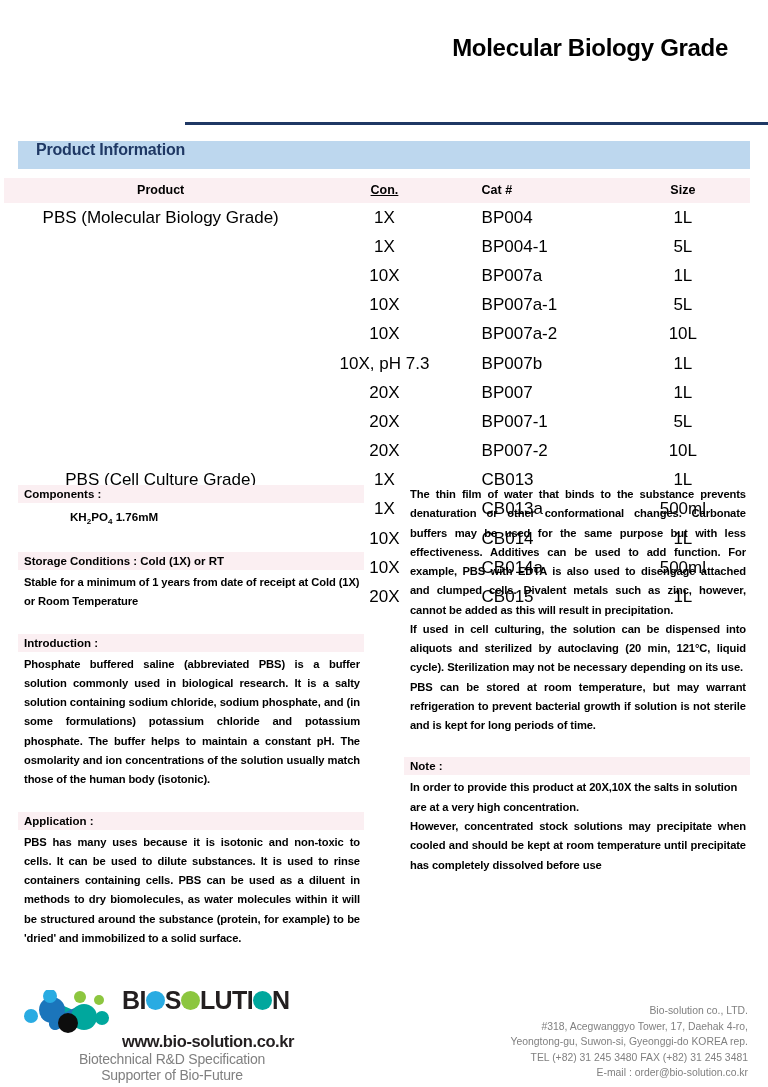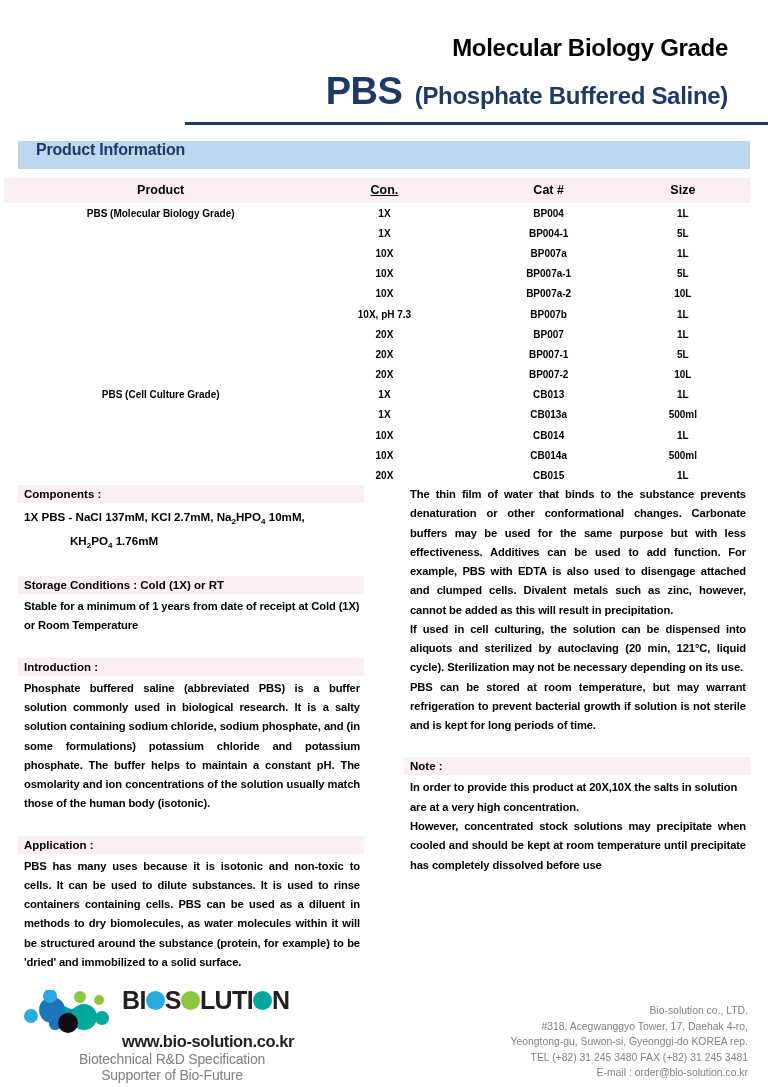--- a/index.html
+++ b/index.html
@@ -62,28 +62,28 @@
 
   
   .tbl { position: absolute; left: 4px; right: 18px; top: 178px; }
   .tbl table { width: 100%; border-collapse: collapse; }
   .tbl thead tr { background: #FBEFF2; }
   .tbl th {
     font-size: 12.5px; font-weight: bold; padding: 5px 0 6px 0;
     text-align: center;
   }
   .tbl td {
-    font-size: 10px; font-weight: bold; padding: 4.6px 0;
+    font-size: 17px; font-weight: normal; padding: 4.6px 0;
     text-align: center;
   }
   .col-prod { width: 42%; }
   .col-con  { width: 18%; text-decoration: underline; }
   .col-cat  { width: 22%; }
   .col-size { width: 18%; }
-  th.col-cat, td.c-cat { text-align: center; padding-left: 30px; }
+  th.col-cat, td.c-cat { text-align: left; padding-left: 30px; }
 
   
   .cols { position: absolute; left: 18px; right: 18px; top: 485px; display: flex; gap: 40px; }
   .col { width: 355px; }
   .sec-head {
     background: #FBEFF2;
     font-size: 11.5px; font-weight: bold;
     padding: 3px 0 3px 6px;
     margin-bottom: 3px;
   }
@@ -126,24 +126,20 @@
     position: absolute; right: 20px; bottom: 6px;
     text-align: right; color: #808080;
     font-size: 10.4px; line-height: 1.5;
   }
 </style>
 </head>
 <body>
 
 <div class="header">
   <div class="grade-line">Molecular Biology Grade</div>
-  <div class="title-line">
-    <span class="title-main">PBS</span>
-    <span class="title-sub">(Phosphate Buffered Saline)</span>
-  </div>
 </div>
 <div class="title-rule"></div>
 
 <div class="pi-bar">
   <span>Product Information</span>
 </div>
 
 <div class="tbl">
   <table>
     <thead>
@@ -241,23 +237,20 @@
         </tr>
       </tbody>
   </table>
 </div>
 
 <div class="cols">
 
   <div class="col">
 
     <div class="sec-head">Components :</div>
-    <div class="comp-line">
-      <span>1X PBS -  NaCl 137mM, KCl 2.7mM, Na</span><sub>2</sub><span>HPO</span><sub>4</sub><span> 10mM,</span>
-    </div>
     <div class="comp-line comp-indent">
       <span>KH</span><sub>2</sub><span>PO</span><sub>4</sub><span> 1.76mM</span>
     </div>
 
     <div class="gap-md"></div>
 
     <div class="sec-head">Storage Conditions : Cold (1X) or RT</div>
     <div class="para nj">Stable for a minimum of  1 years from date of receipt at Cold (1X) or Room Temperature</div>
 
     <div class="gap-md"></div>

